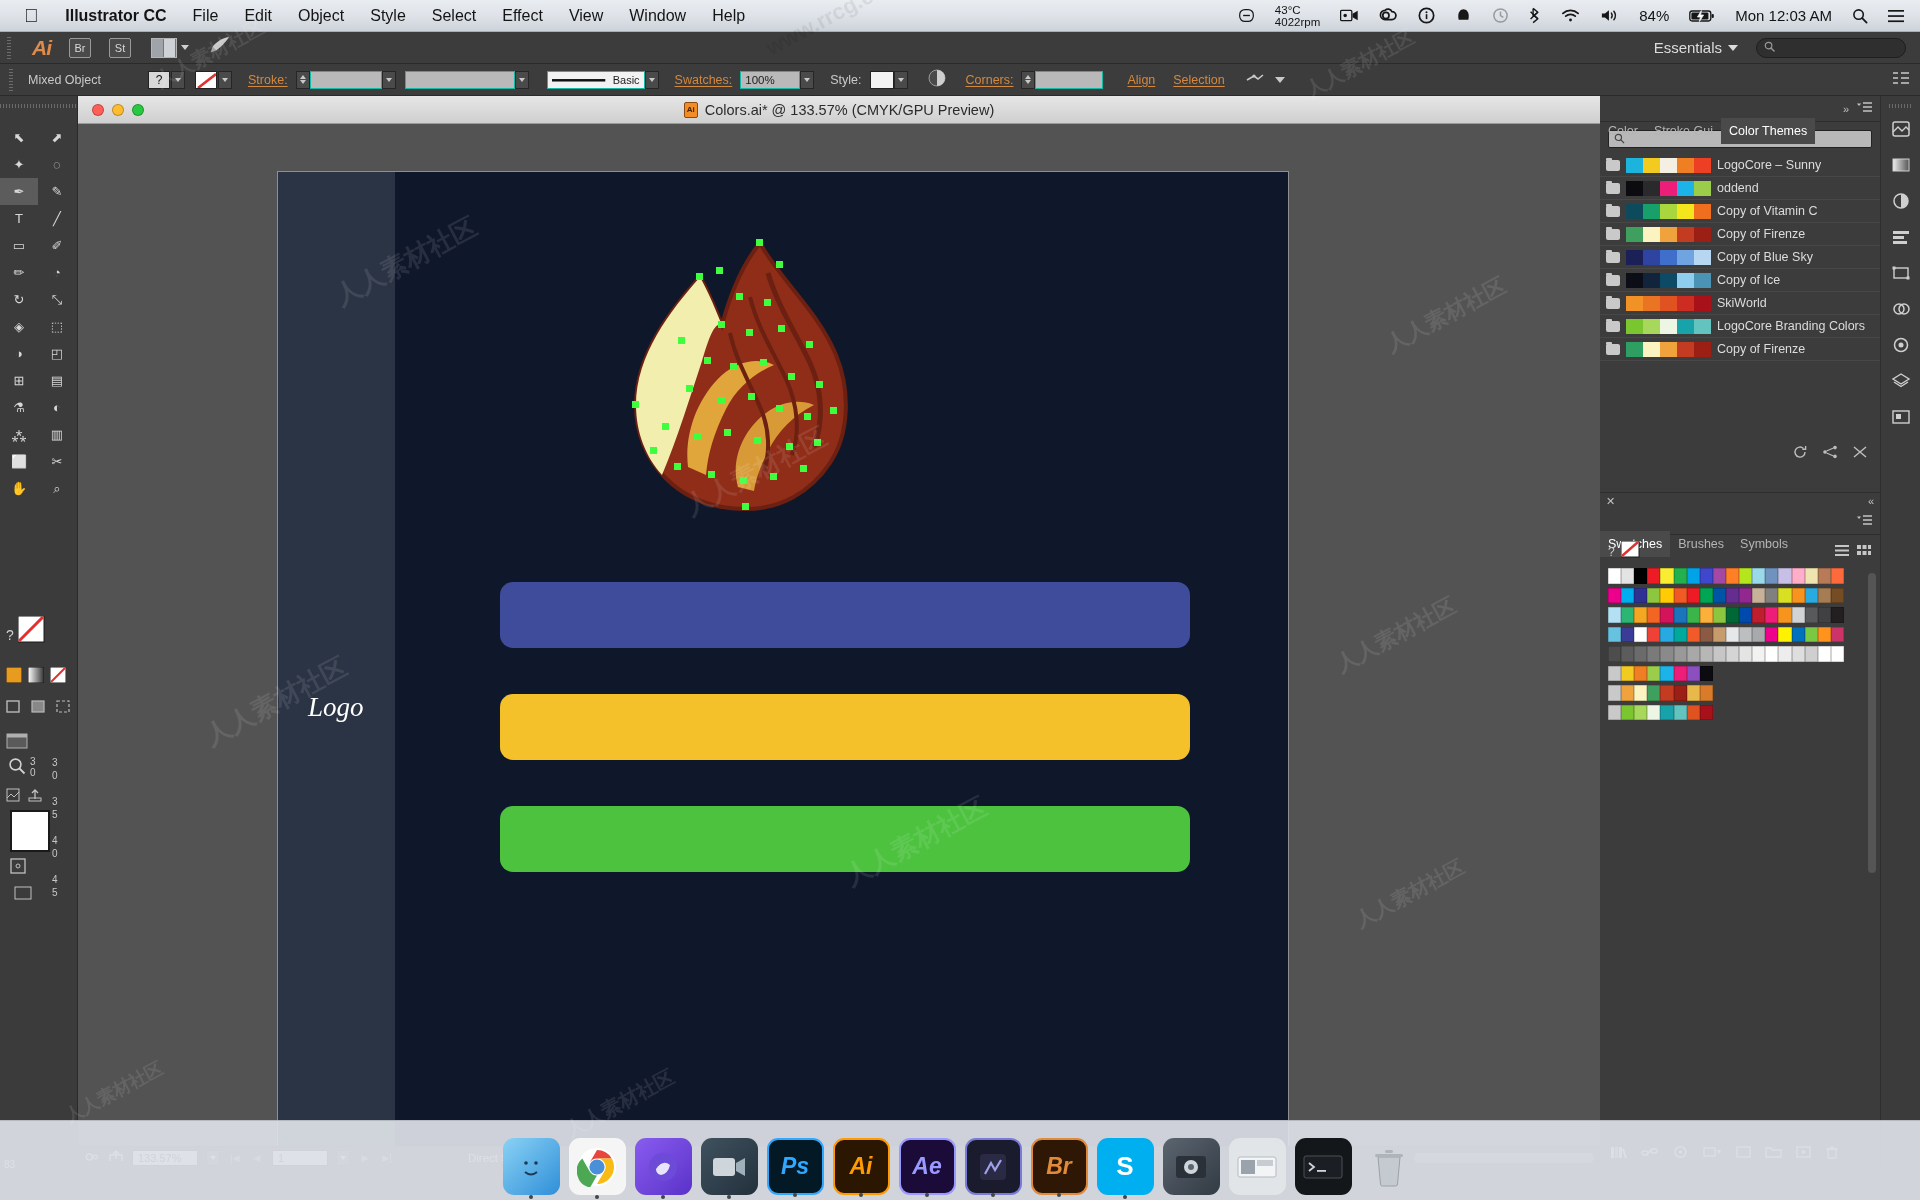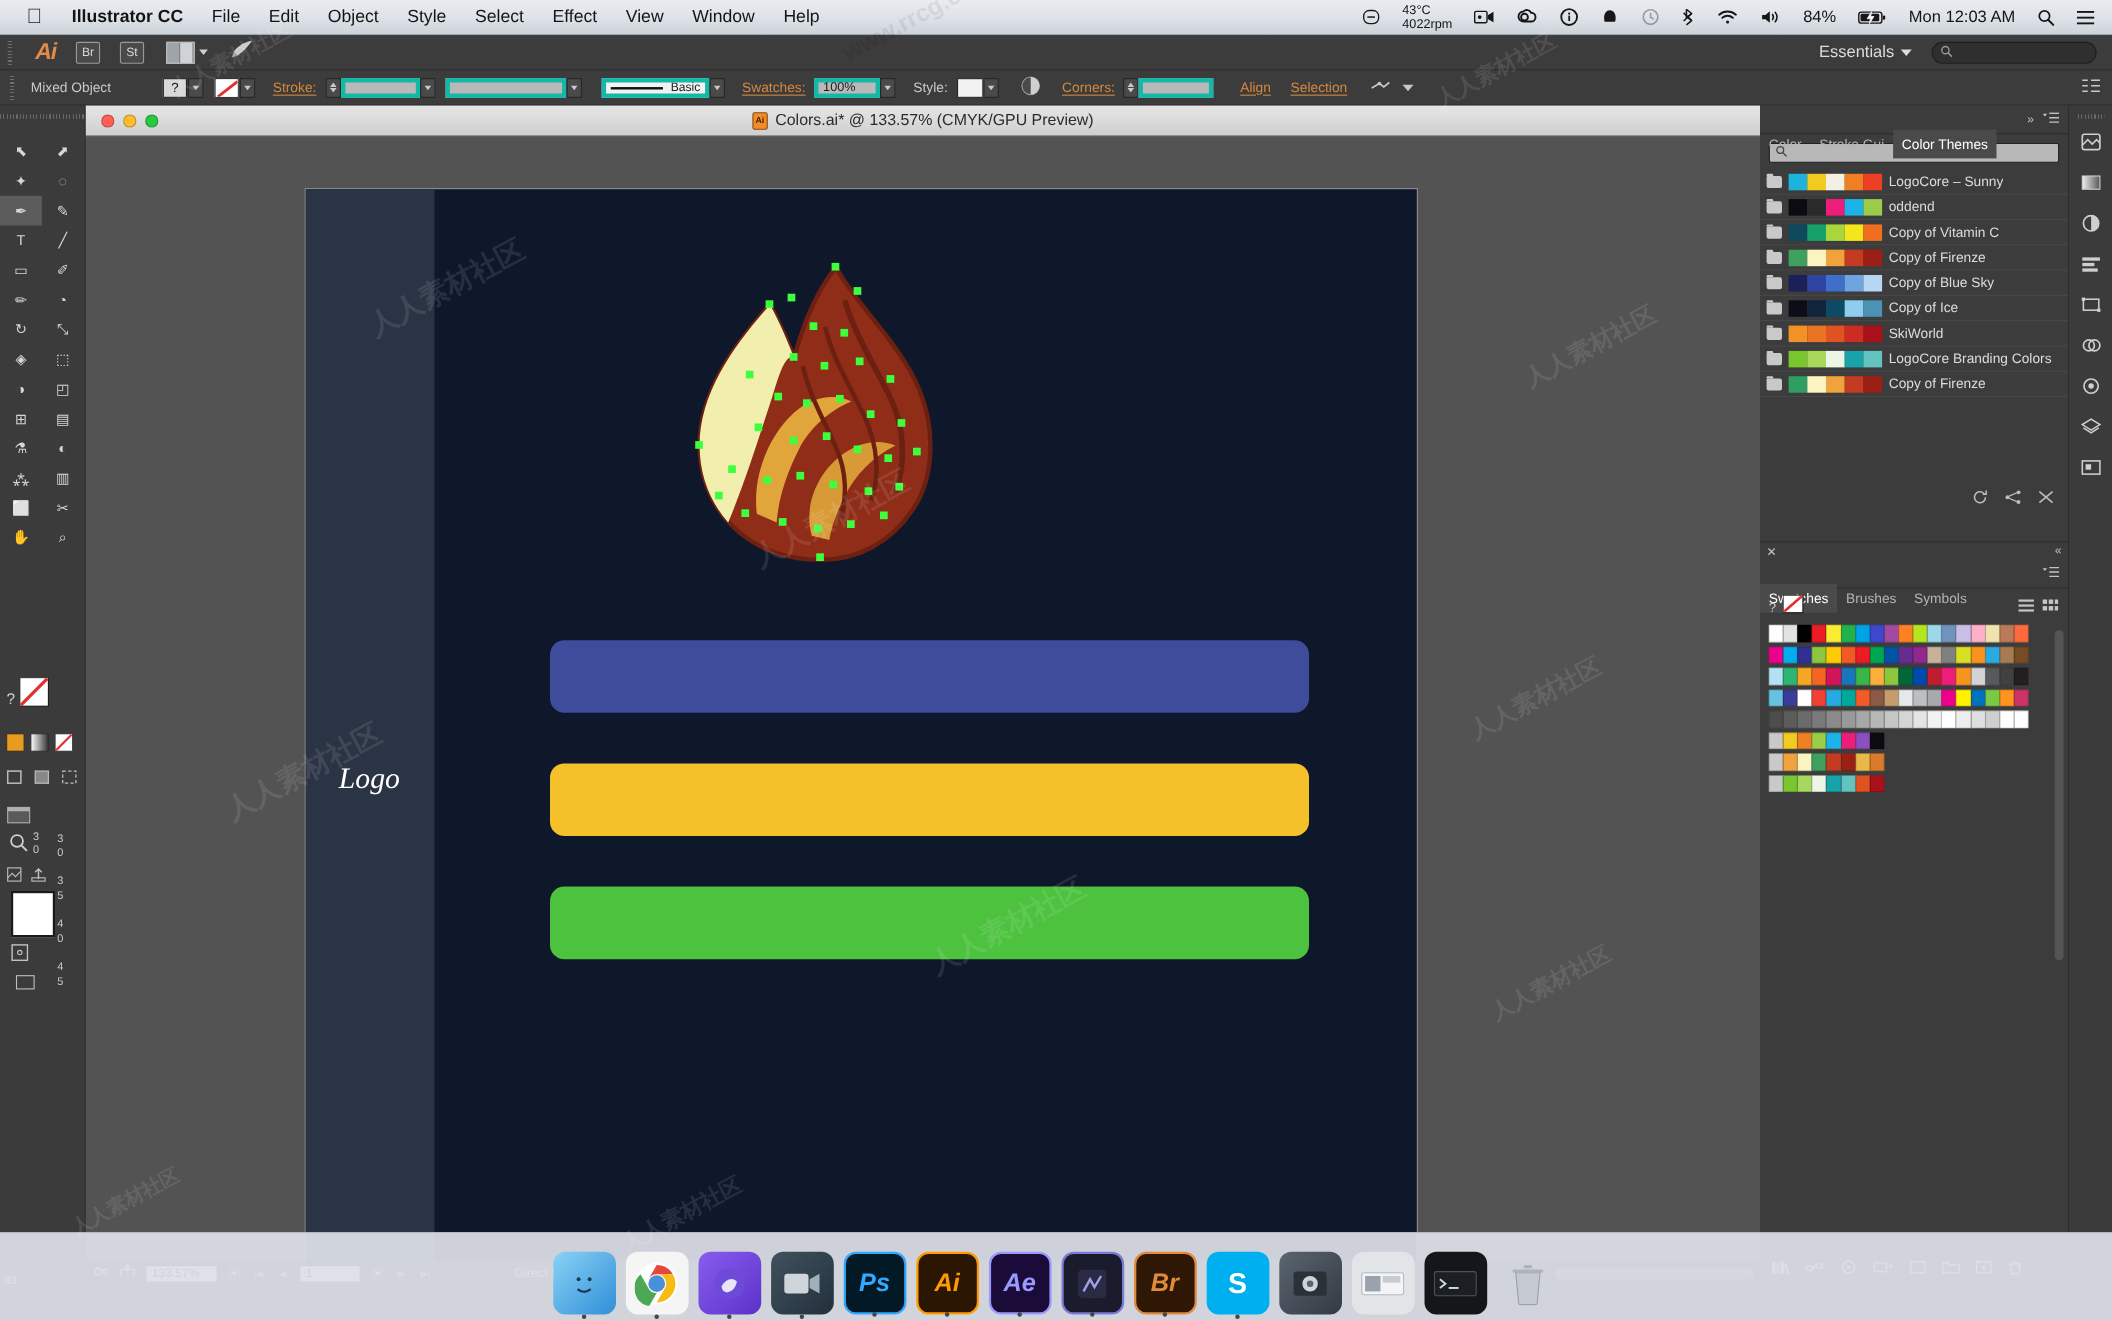--- a/index.html
+++ b/index.html
@@ -62,21 +62,21 @@
     display:flex; align-items:center; color:#c8c8c8; font-size:12.5px;
   }
   .ctrlbar .lbl { color:#c9c9c9; }
   .ctrlbar .lnk { color:#d4883e; text-decoration:underline; text-underline-offset:2px; }
   .cbox { border:1px solid #222; background:#d8d8d8; height:18px; }
   .drop { width:14px;height:18px;background:#4a4a4a;border:1px solid #262626;display:flex;align-items:center;justify-content:center; }
   .drop:after{content:'';width:0;height:0;border-left:3.5px solid transparent;border-right:3.5px solid transparent;border-top:4px solid #c9c9c9;}
   .stepper { width:14px;height:18px;background:#4a4a4a;border:1px solid #262626;display:flex;flex-direction:column;align-items:center;justify-content:center;}
   .stepper:before{content:'';width:0;height:0;border-left:3px solid transparent;border-right:3px solid transparent;border-bottom:4px solid #c9c9c9;margin-bottom:1px;}
   .stepper:after{content:'';width:0;height:0;border-left:3px solid transparent;border-right:3px solid transparent;border-top:4px solid #c9c9c9;}
-  .fld { background:#b9b9b9; border:4px solid #14b8a6; height:18px; display:flex;align-items:center;padding:0 4px;color:#1c1c1c;font-size:11.5px;}
+  .fld { background:#b9b9b9; border:1px solid #14b8a6; height:18px; display:flex;align-items:center;padding:0 4px;color:#1c1c1c;font-size:11.5px;}
 
   
   .toolbar {
     position:absolute; left:0; top:96px; width:78px; bottom:32px;
     background:#3b3b3b; border-right:1px solid #2a2a2a;
   }
   .tools { padding-top:28px; display:grid; grid-template-columns:38px 38px; }
   .tool { height:27px; display:flex; align-items:center; justify-content:center; color:#d7d7d7; font-size:13px; }
   .tool.sel { background:#5c5c5c; }
   .tb-grip { position:absolute; top:4px; left:0; width:78px; height:12px;

